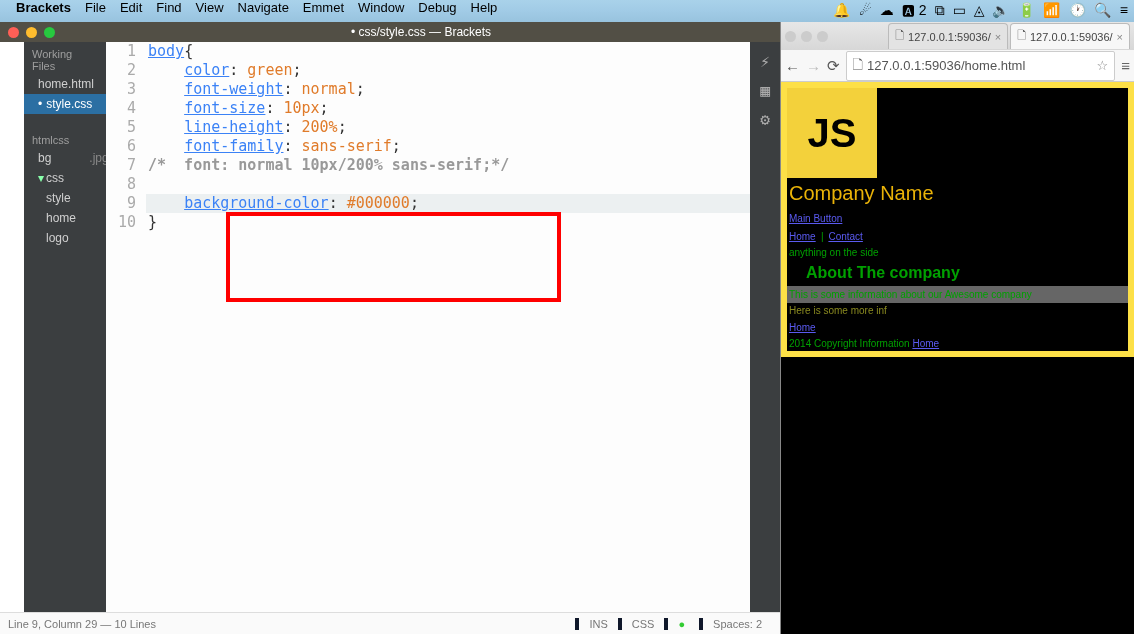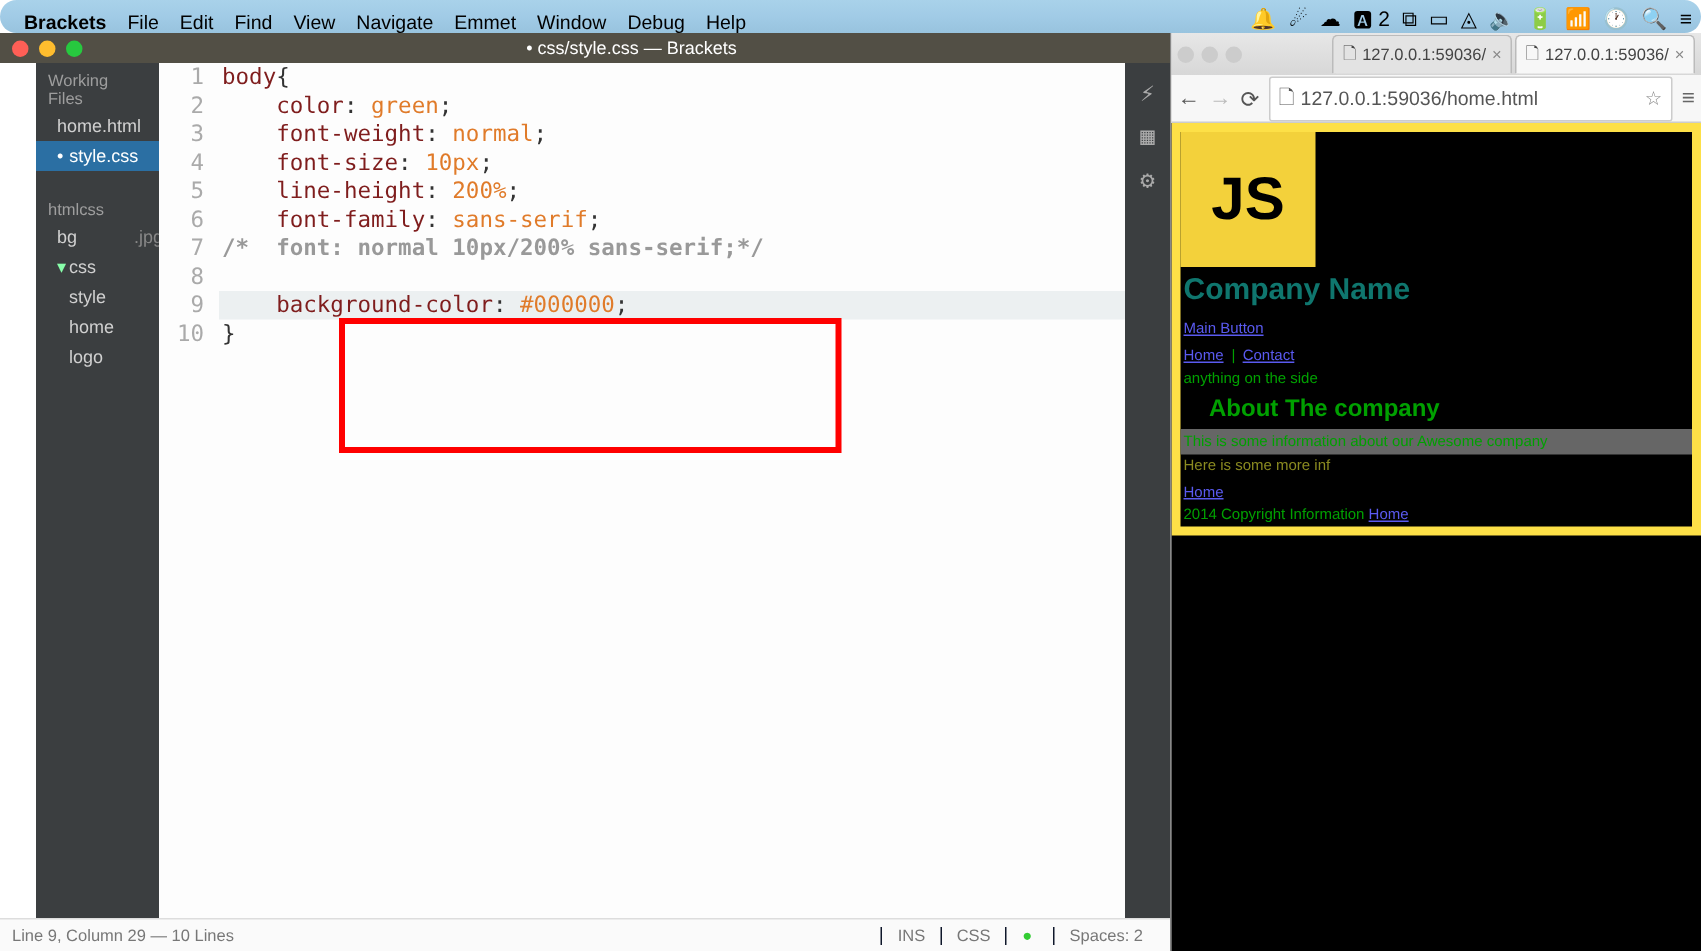--- a/index.html
+++ b/index.html
@@ -1,20 +1,20 @@
 <!DOCTYPE html>
 <html><head>
 <meta charset="utf-8">
 <style>
   * { margin:0; padding:0; box-sizing:border-box; }
   html, body { font-family: "Helvetica Neue", Arial, sans-serif; font-size:12px; }
   .screen { width:1134px; height:634px; background:#fff; position:relative; overflow:hidden; }
 
   
-  .menubar { height:22px; background:linear-gradient(#a9d2ea,#a1cbe6,#98c3de); display:flex; align-items:flex-end; padding:0 6px; font-size:13px; color:#000;border-radius:11px; }
+  .menubar { height:22px; background:linear-gradient(#a9d2ea,#a1cbe6,#98c3de); display:flex; align-items:flex-start; padding:0 6px; font-size:13px; color:#000; }
   .menubar .apple { font-size:14px; margin-right:10px; }
   .menubar .appname { font-weight:bold; margin-right:14px; }
   .menubar .menu-item { margin-right:14px; }
   .menubar .menu-icons { margin-left:auto; display:flex; gap:8px; font-size:14px; }
   .menubar .menu-icons span { line-height:20px; }
 
   .workspace { display:flex; height:612px;justify-content:center; }
 
   
   .brackets-window { width:780px; height:612px; display:flex; flex-direction:column; background:#1b1d1e; }
@@ -34,54 +34,54 @@
   .sidebar-item.active::before { content:"\2022"; margin-right:4px; }
   .sidebar-item.folder::before { content:"\25BE "; color:#8fa; margin-right:2px; }
   .sub { padding-left:22px; }
   .ext { color:#888;margin-left:38px; }
 
   
   .editor { flex:1; background:#fdfdfd; position:relative; font-family: "Menlo","Consolas",monospace; font-size:15px; line-height:19px; }
   .code-line { display:flex; }
   .gutter { width:40px; text-align:right; padding-right:10px; color:#aaa; user-select:none; }
   .code { white-space:pre; flex:1; padding-left:2px; }
-  .code .sel   { color:#7f1d1d; }
+  .code .sel   { color:#3b82f6;text-decoration:underline; }
   .code .punct { color:#333; }
   .code .val   { color:#e07b2a; }
   .code .com   { color:#999;font-weight:bold; }
   .line-hl { position:absolute; left:40px; right:0; height:19px; background:#ecf0f1; z-index:0; }
   .highlight-box { position:absolute; border:4px solid #ff0000; left:120px; top:170px; width:335px; height:90px; z-index:5; pointer-events:none; }
 
   .editor-right { position:absolute; right:0; top:0; width:30px; background:#3b3e40; height:100%; }
   .editor-right .ic { display:block; text-align:center; color:#aaa; margin:10px 0; font-size:16px; }
   .lightning { color:#f8b100; }
 
   .statusbar { height:22px; background:#fafafa; border-top:1px solid #ddd; display:flex; align-items:center; font-size:11px; color:#777; padding:0 8px; }
   .statusbar .segment { margin-left:auto; display:flex; gap:0; }
-  .statusbar .seg { border-left:1px solid #0f172a; padding:0 10px; }
+  .statusbar .seg { border-left:4px solid #0f172a; padding:0 10px; }
   .statusbar .green-dot::before { content:"\25CF"; color:#3c3; margin-right:4px; }
 
   
   .chrome-window { width:354px; height:612px; background:#fff; display:flex; flex-direction:column; border-left:1px solid #888; }
   .chrome-top { height:28px; background:linear-gradient(#e7e7e7,#d7d7d7); display:flex; align-items:center; padding:0 4px; }
   .chrome-top .cdot { width:11px; height:11px; border-radius:50%; background:#ccc; margin-right:5px; }
   .chrome-top .tabs { margin-left:auto; display:flex; }
   .chrome-tab { display:flex; align-items:center; gap:4px; background:#f7f7f7; border:1px solid #bbb; border-bottom:none; padding:3px 6px; font-size:11px; color:#444; border-radius:4px 4px 0 0; margin-left:2px; }
   .chrome-tab.inactive { background:#e3e3e3; }
   .chrome-tab .x { color:#888; }
 
   .chrome-toolbar { height:32px; background:#f7f7f7; border-bottom:1px solid #ccc; display:flex; align-items:center; padding:0 4px; gap:6px; font-size:15px; color:#555; }
   .chrome-toolbar .url { flex:1; background:#fff; border:1px solid #ccc; border-radius:2px; padding:3px 6px; font-size:13px; display:flex; align-items:center; gap:4px; }
   .chrome-toolbar .star { color:#888; }
   .chrome-toolbar .ham { color:#666; }
 
   .page { flex:1; background:#000; padding:0; overflow:auto; }
   .page-inner { border:6px solid #fde047; }
   .logo { width:90px; height:90px; background:#f3d13b; display:flex; align-items:center; justify-content:center; font-weight:900; font-size:40px; color:#000; font-family:Arial; }
-  .page h1 { color:#0f766e; font-size:20px; font-weight:bold; padding:4px 2px; }
+  .page h1 { color:#eab308; font-size:20px; font-weight:normal; padding:4px 2px; }
   .page .link { color:#5a5af0; text-decoration:underline; font-size:10px; }
   .page .txt { color:#00a000; font-size:10px; padding:1px 2px; }
   .page h2 { color:#00a000; font-size:16px; font-weight:bold; padding:4px 19px; }
   .page .banner { background:#666; color:#00a000; font-size:10px; padding:3px 2px; }
   .page .row { padding:2px; }
 </style>
 </head>
 <body>
 
 <div class="screen">

